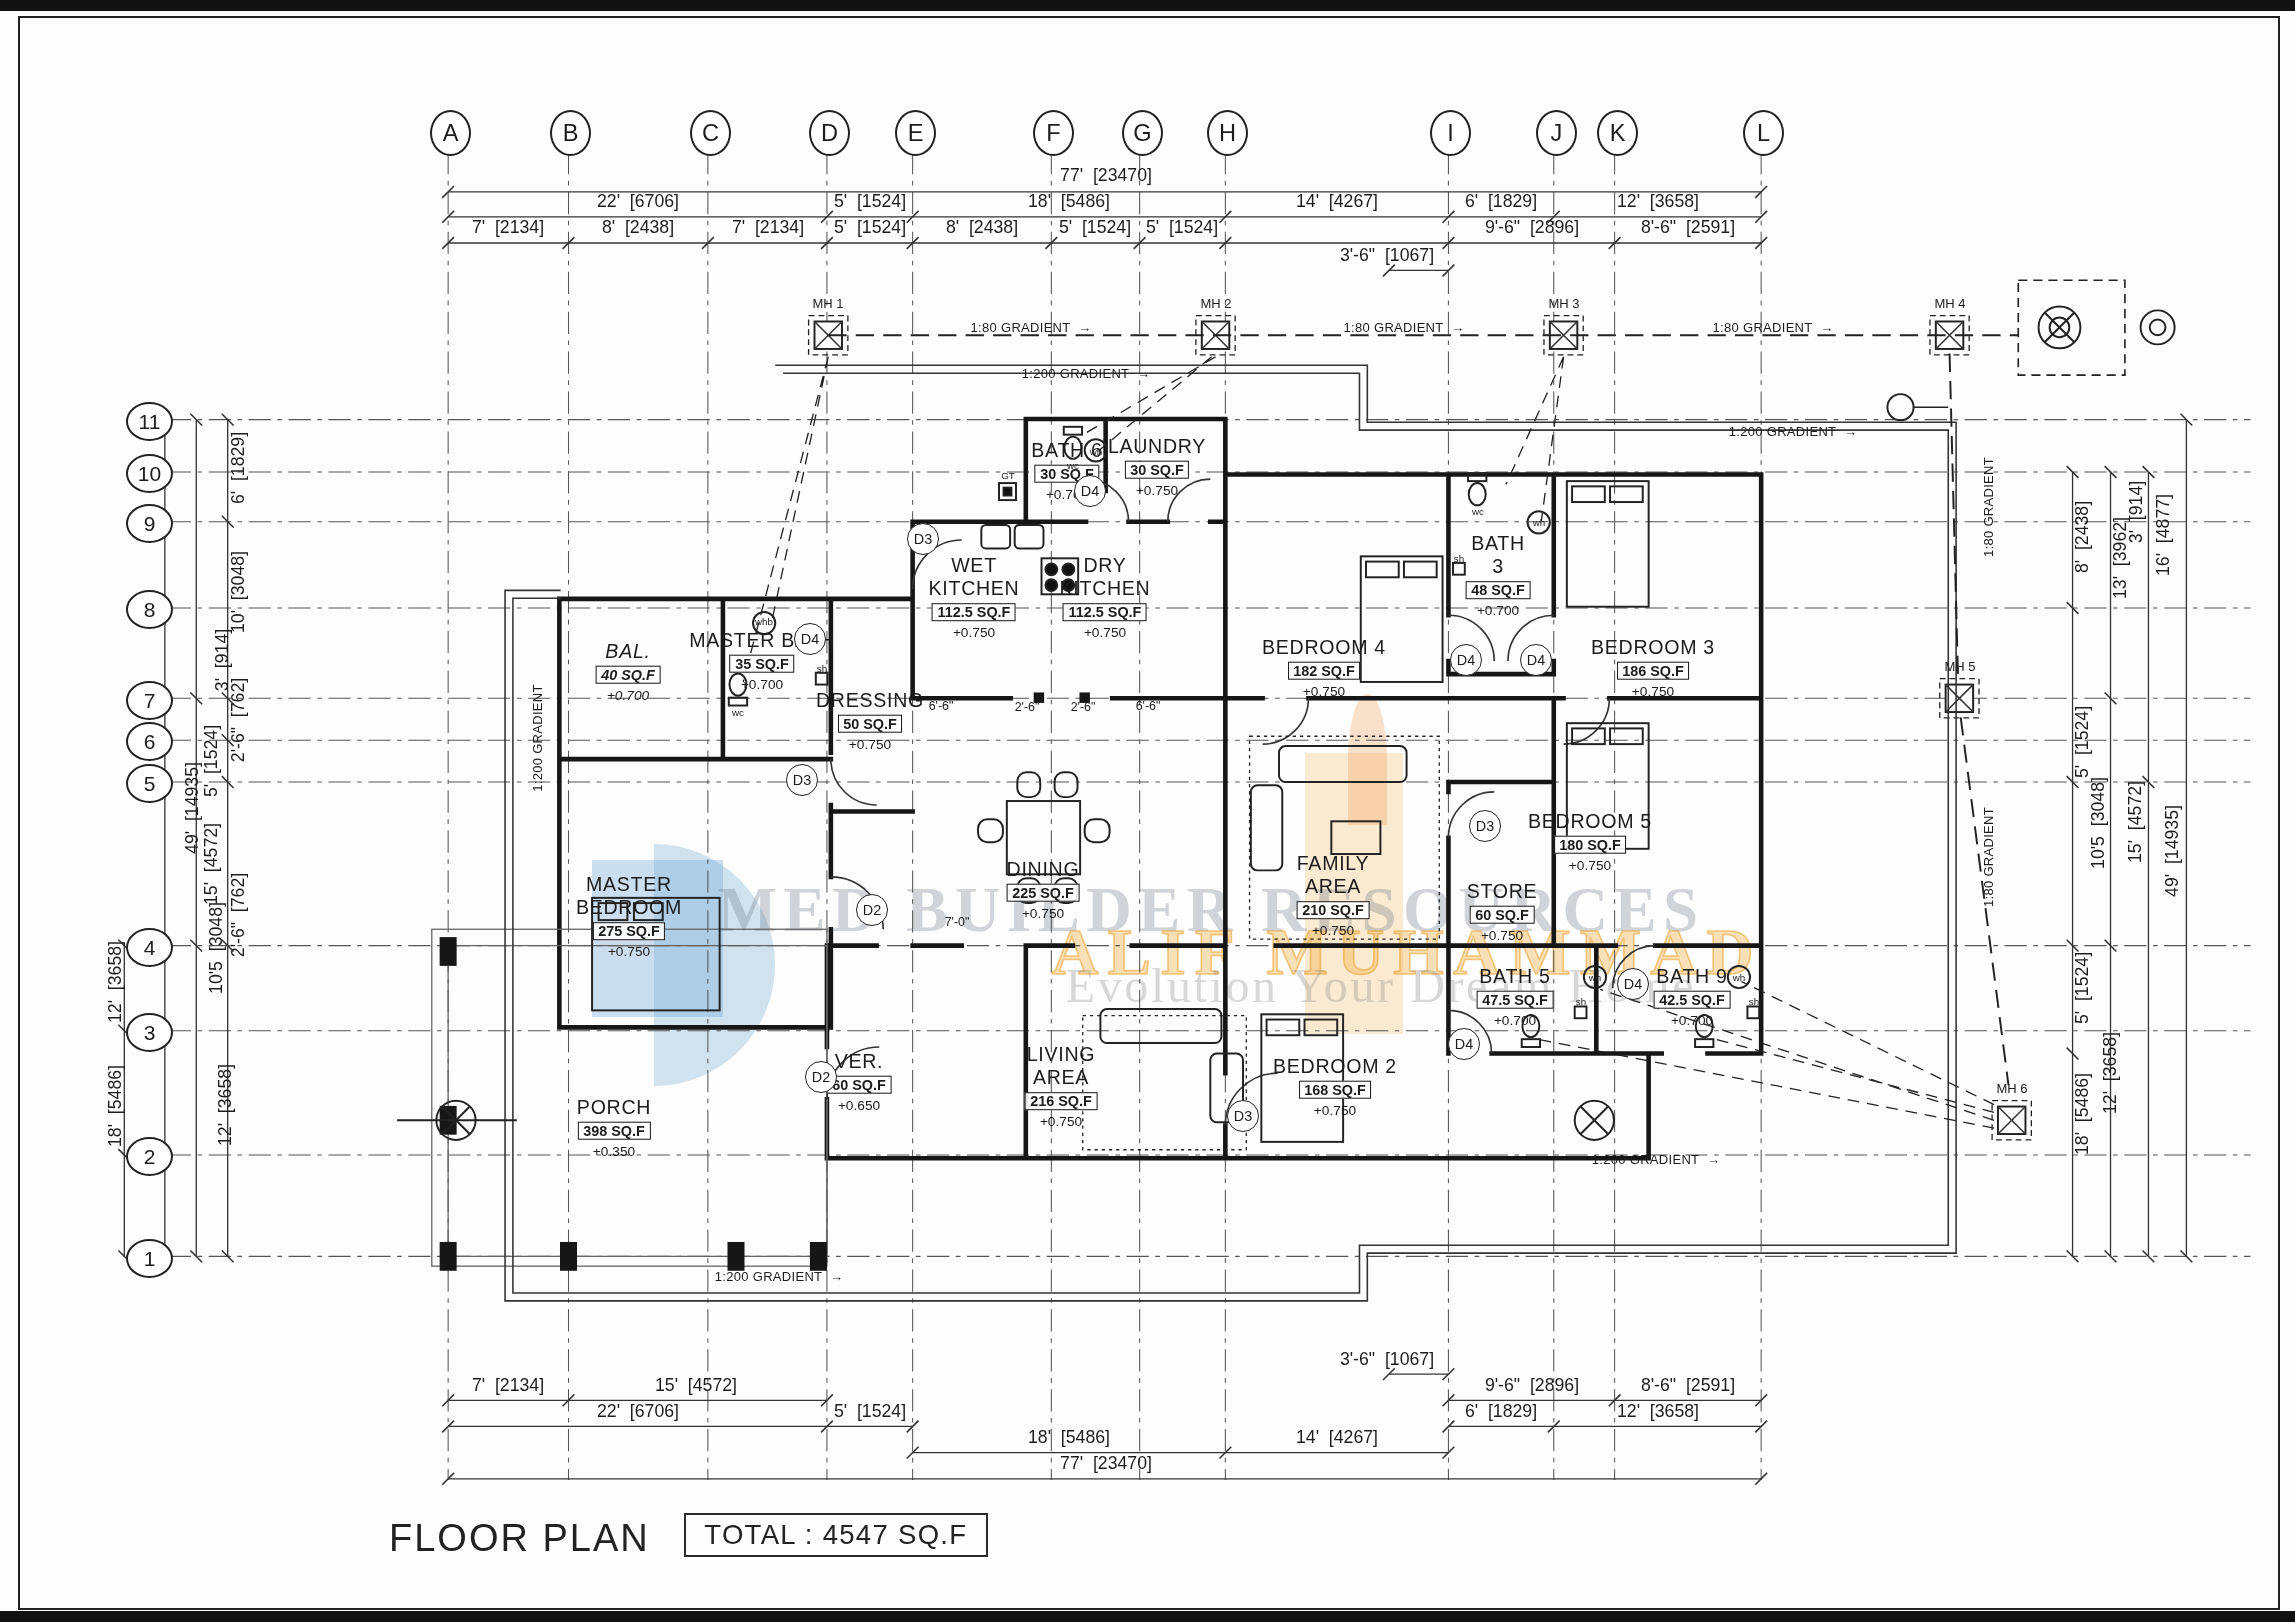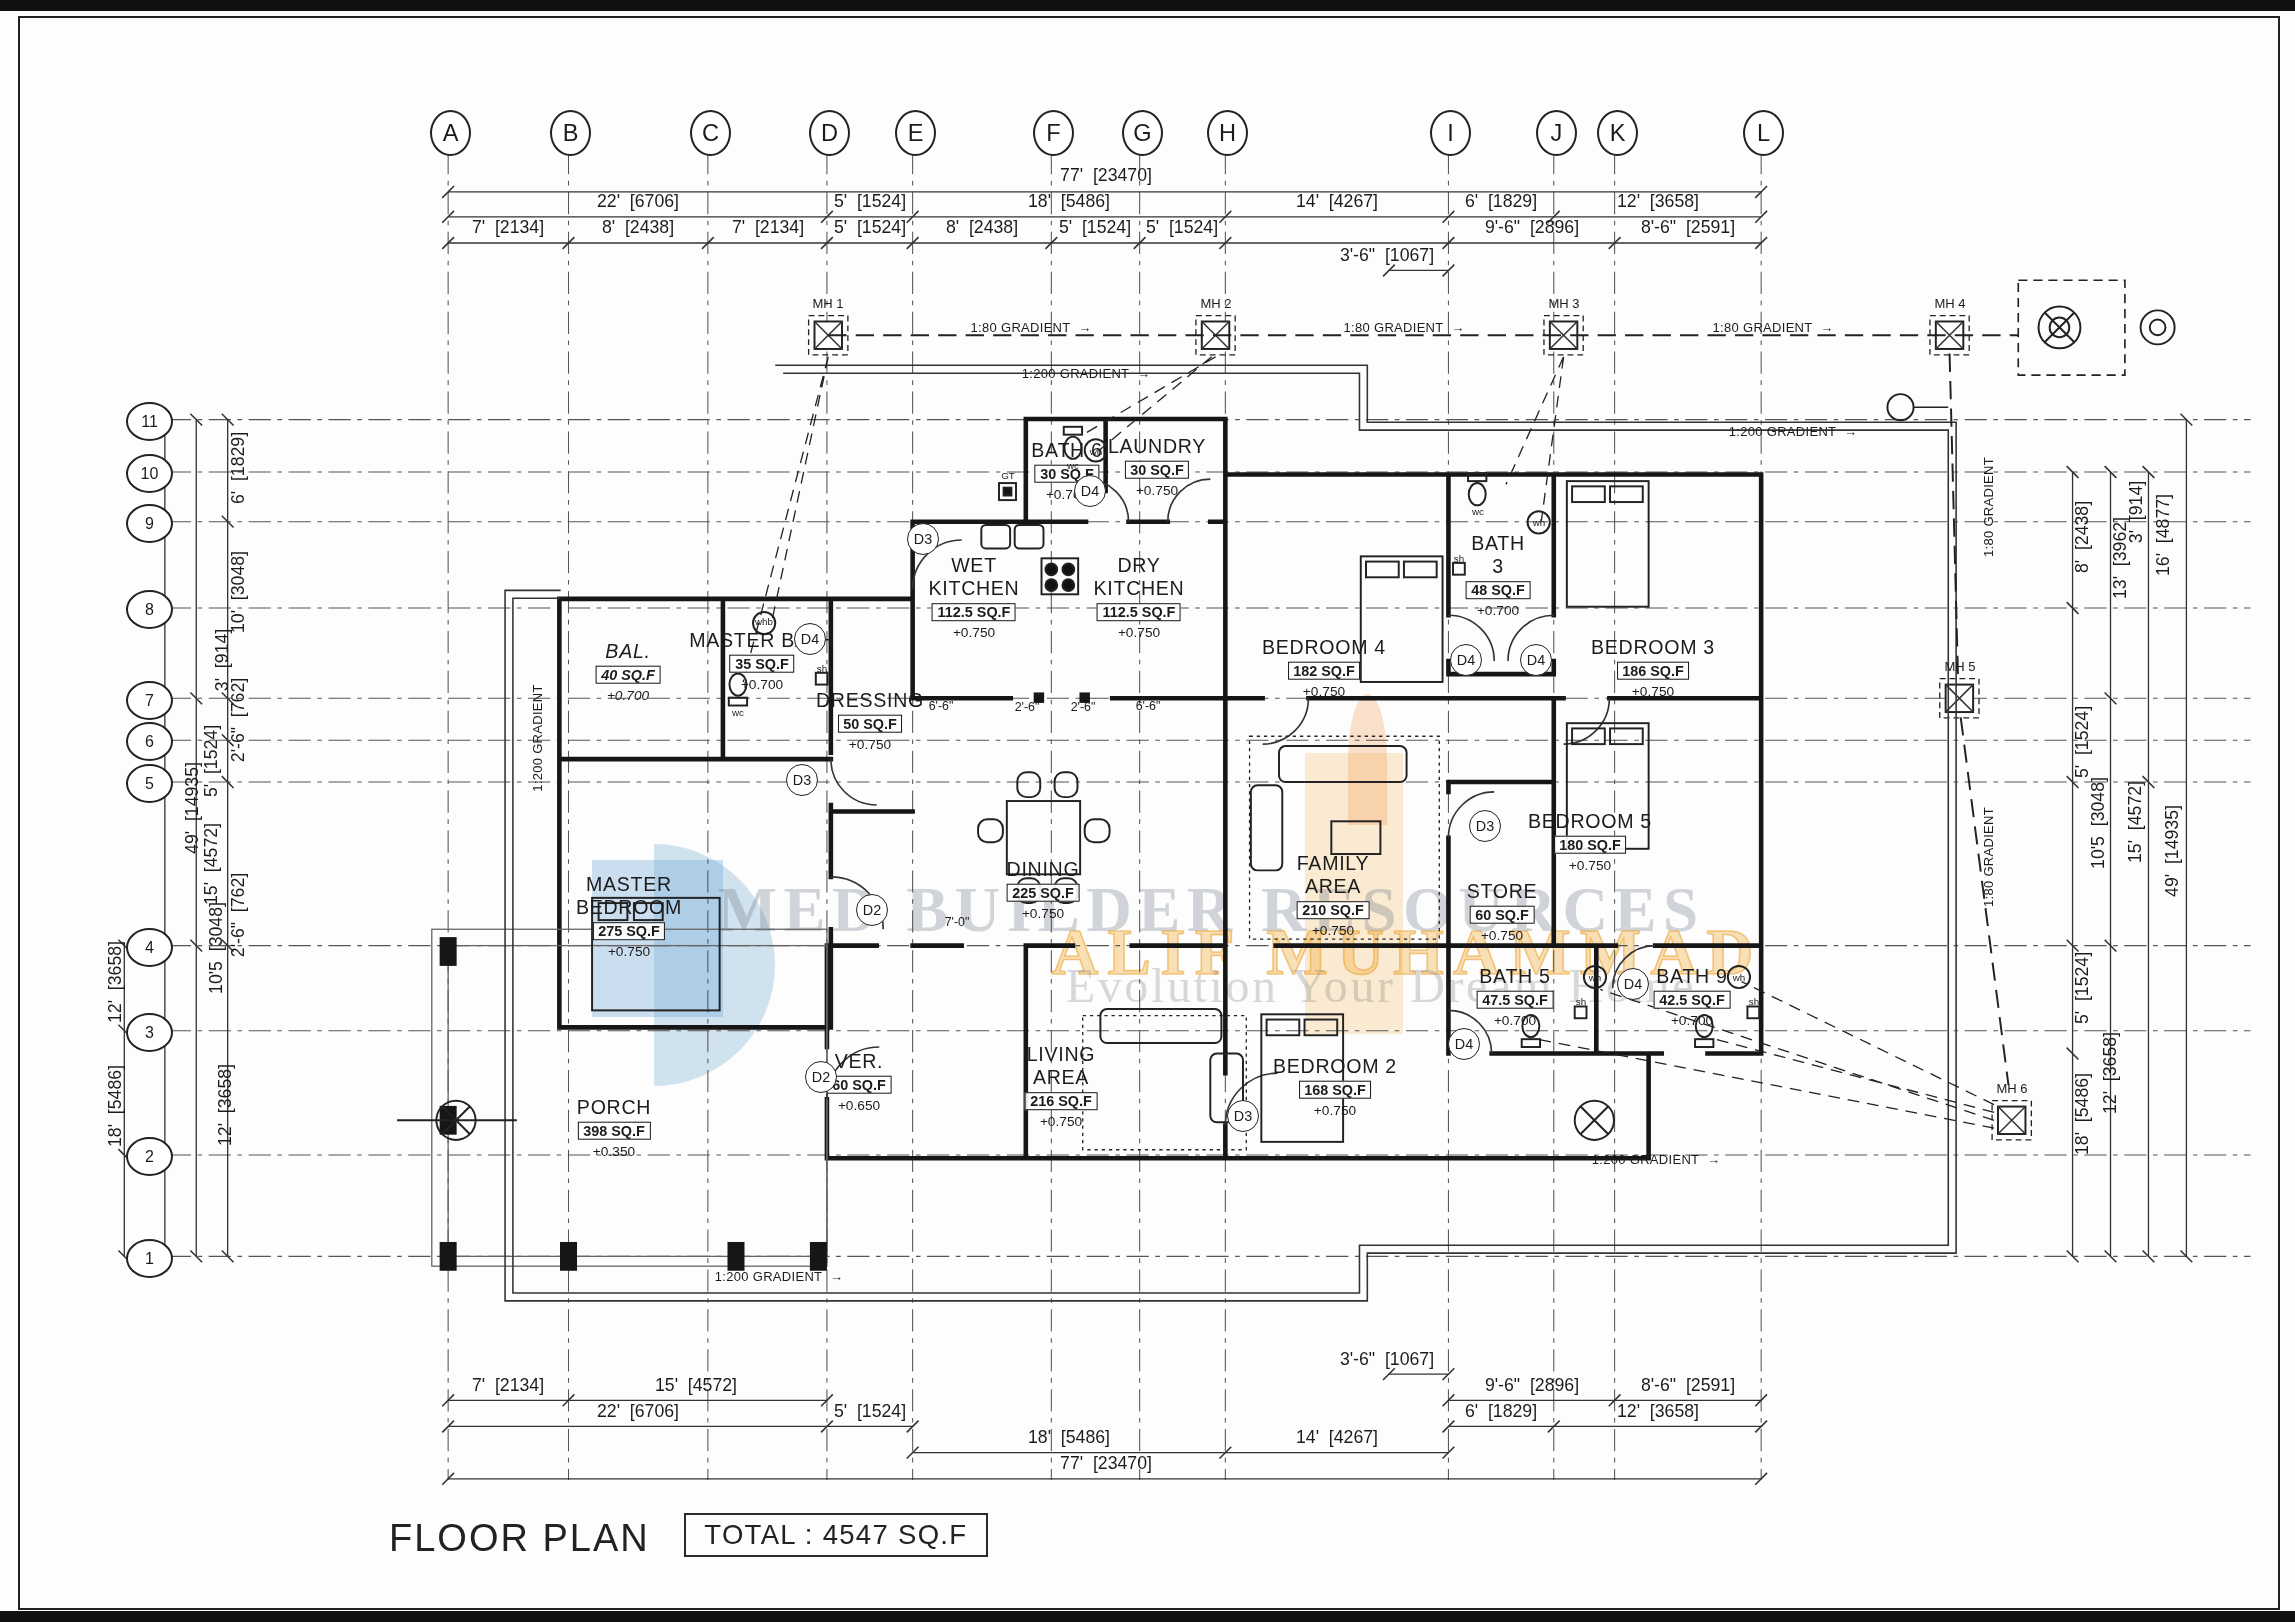--- a/index.html
+++ b/index.html
@@ -13,21 +13,21 @@
   .lbl{position:absolute;transform:translate(-50%,-50%);white-space:pre;text-align:center;line-height:1.05;}
   .rot{transform:translate(-50%,-50%) rotate(-90deg);}
   .dim{font-size:17.7px;}
   .sdim{font-size:12.4px;}
   .grad{font-size:13px;letter-spacing:0.3px;}
   .fix{font-size:9.8px;}
   .mh{font-size:13px;}
   .bubble{position:absolute;transform:translate(-50%,-50%);border:2px solid #222;border-radius:50%;
           display:flex;align-items:center;justify-content:center;background:#fff;z-index:4;}
   .bl{width:37px;height:42px;font-size:23.6px;}
-  .bn{width:43px;height:35px;font-size:16px;}
+  .bn{width:43px;height:35px;font-size:21px;}
   .door{position:absolute;transform:translate(-50%,-50%);width:30px;height:30px;border:1.6px solid #222;
         border-radius:50%;display:flex;align-items:center;justify-content:center;font-size:14.4px;background:#fff;}
   .room{position:absolute;transform:translate(-50%,-50%);display:flex;flex-direction:column;
         align-items:center;gap:3.3px;text-align:center;}
   .rname{font-size:19.6px;letter-spacing:0.7px;white-space:pre-line;}
   .abox{border:1.6px solid #161616;padding:0 4.6px;font-size:14.4px;font-weight:bold;background:rgba(255,255,255,.9);}
   .rlevel{font-size:13.7px;}
   .title{position:absolute;font-size:38px;letter-spacing:2px;color:#222;}
   .total{position:absolute;font-size:27.5px;border:2px solid #2a2a2a;padding:3.9px 18.3px;color:#222;letter-spacing:1.3px;}
   .wmt{position:absolute;transform:translate(-50%,-50%);white-space:nowrap;font-family:"Liberation Serif",serif;}
@@ -430,21 +430,21 @@
 BEDROOM</div>
         <div class="abox">275 SQ.F</div>
         <div class="rlevel">+0.750</div>
       </div>
       <div class="room" style="left: 974px; top: 597px; justify-content: space-between;">
         <div class="rname">WET
 KITCHEN</div>
         <div class="abox">112.5 SQ.F</div>
         <div class="rlevel">+0.750</div>
       </div>
-      <div class="room" style="left: 1139px; top: 597px;">
+      <div class="room" style="left: 1105px; top: 597px;">
         <div class="rname">DRY
 KITCHEN</div>
         <div class="abox">112.5 SQ.F</div>
         <div class="rlevel">+0.750</div>
       </div>
       <div class="room" style="left: 1067px; top: 470px;">
         <div class="rname">BATH 6</div>
         <div class="abox">30 SQ.F</div>
         <div class="rlevel">+0.700</div>
       </div>

